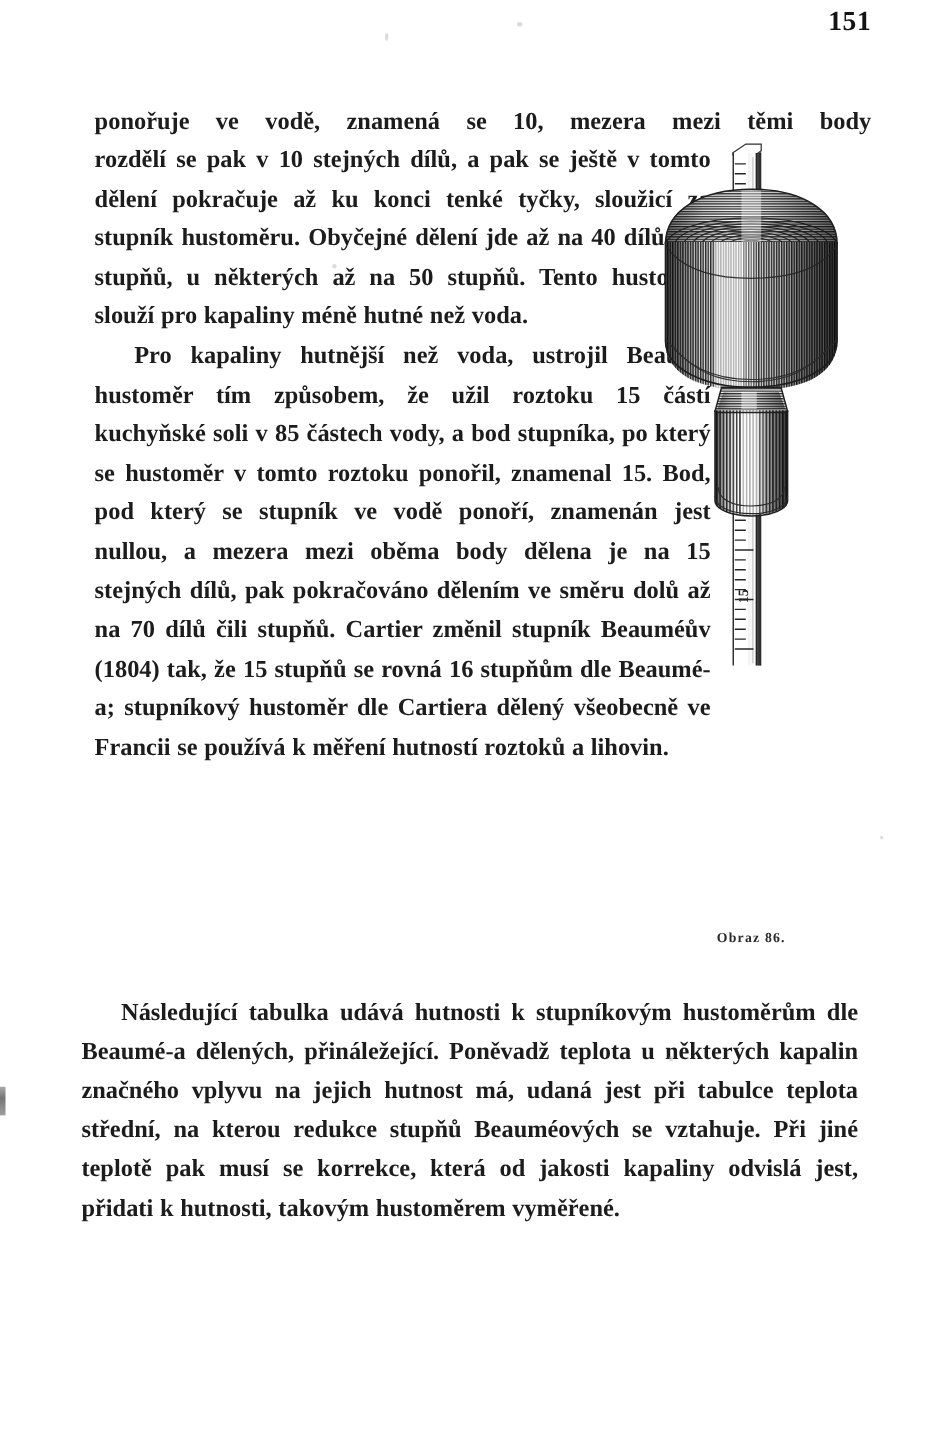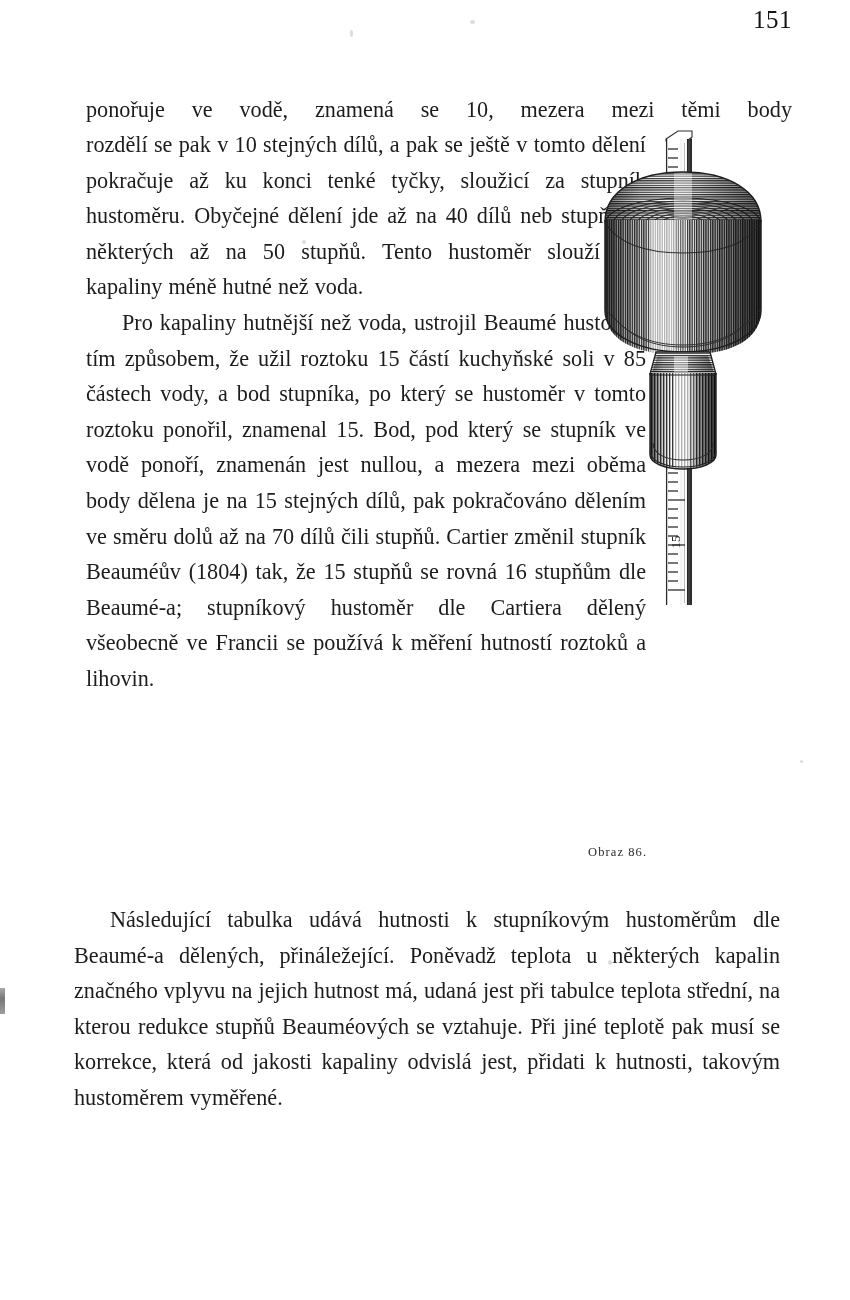--- a/index.html
+++ b/index.html
@@ -12,20 +12,21 @@
     height: 1300px;
     position: relative;
     overflow: hidden;
     font-family: "Liberation Serif", "DejaVu Serif", serif;
     color: #1a1a1a;
   }
 
   .page {
     position: absolute;
     inset: 0;
+    font-weight: bold;
   }
 
   
   .folio {
     position: absolute;
     top: 6px;
     right: 58px;
     font-size: 25px;
     letter-spacing: 0.5px;
     color: #141414;
@@ -80,21 +81,21 @@
     width: 190px;
     height: 760px;
   }
   .figure svg { display: block; }
 
   .fig-caption {
     position: absolute;
     left: 588px;
     top: 845px;
     width: 190px;
-    text-align: left;
+    text-align: center;
     font-size: 12.5px;
     letter-spacing: 1.1px;
     color: #2a2a2a;
     font-family: "Liberation Serif", "DejaVu Serif", serif;
   }
 
   
   .edge-artifact {
     position: absolute;
     left: 0px;

